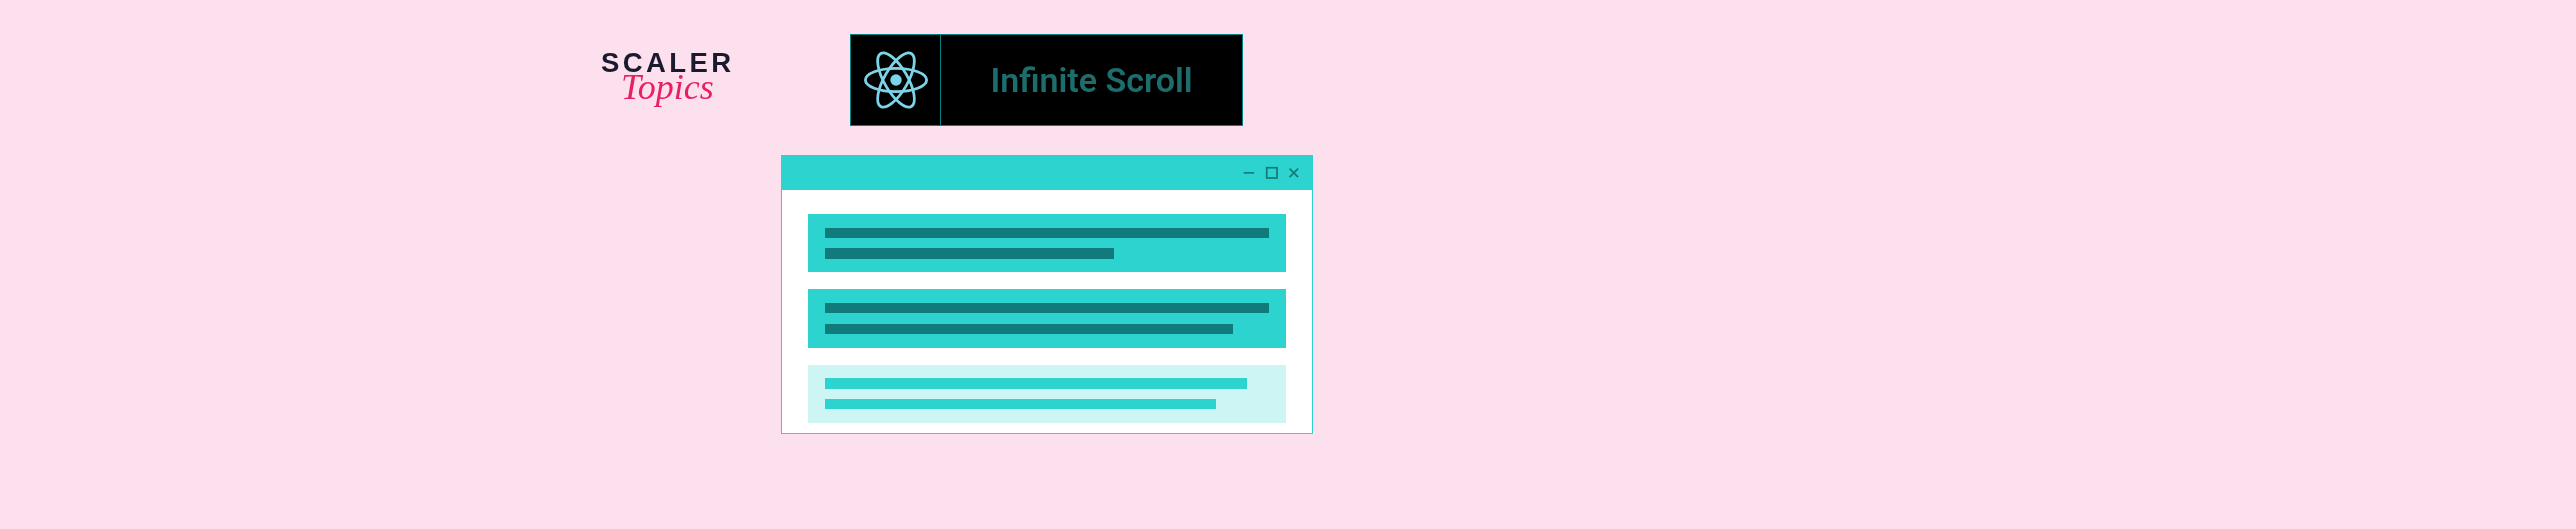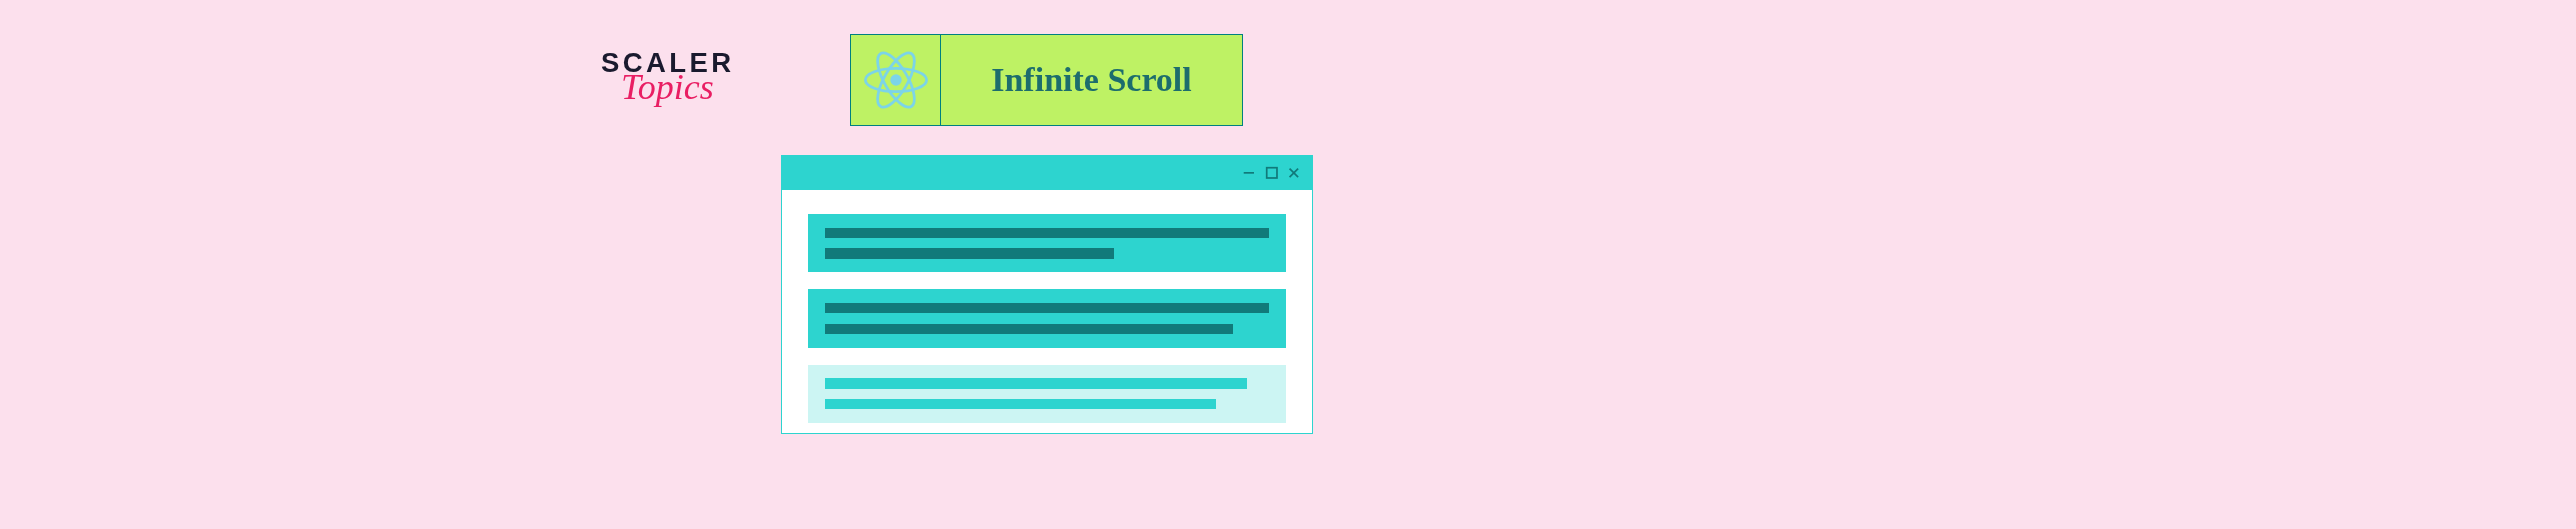--- a/index.html
+++ b/index.html
@@ -36,22 +36,21 @@
     margin-left: 20px;
   }
 
   
   .banner {
     position: absolute;
     top: 34px;
     left: 850px;
     display: flex;
     border: 1.7px solid #008080;
-    background: #bef264;
-    font-family: Liberation Serif, serif;
+    background: #000000;
   }
   .banner-icon-box {
     width: 90px;
     height: 90px;
     display: flex;
     align-items: center;
     justify-content: center;
     border-right: 1.7px solid #008080;
   }
   .banner-title {

